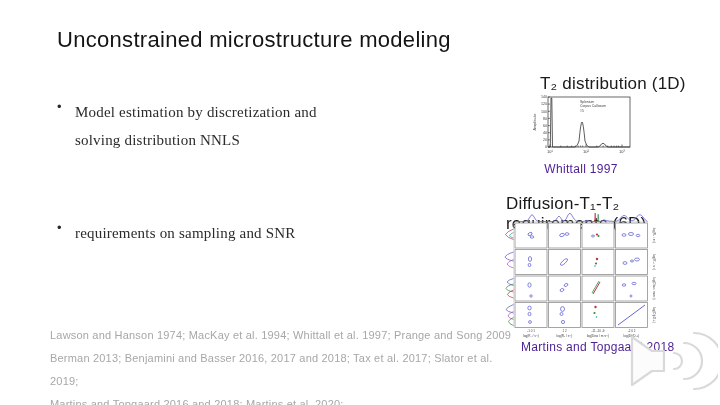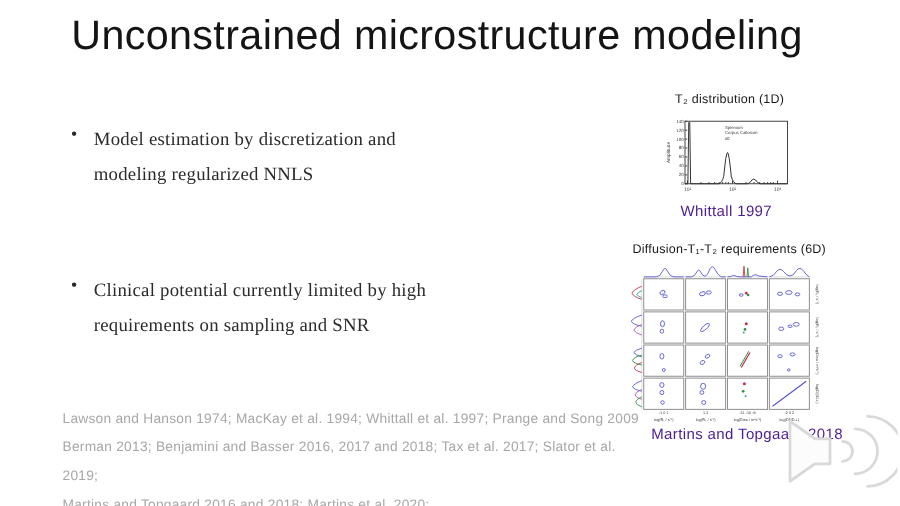--- a/index.html
+++ b/index.html
@@ -1,33 +1,33 @@
 <!DOCTYPE html>
 <html><head>
 <meta charset="utf-8">
 <style>
   html,body{margin:0;padding:0;background:#888;}
   .slide{
     position:relative;width:720px;height:405px;background:#ffffff;overflow:hidden;
     font-family:"Liberation Sans",sans-serif;margin:0 auto;
   }
   .title{
-    position:absolute;left:57px;top:9px;width:600px;
-    font-size:33px;letter-spacing:.3px;color:#141414;font-weight:400;
+    position:absolute;left:57px;top:27px;width:600px;
+    font-size:22px;letter-spacing:.3px;color:#141414;font-weight:400;
   }
   .bullet{position:absolute;left:57px;width:400px;color:#2b2b2b;font-size:15px;}
   .bullet .marker{position:absolute;left:0;top:1px;font-size:13px;color:#2b2b2b;}
   .bullet .lines{margin-left:18px;line-height:28px;letter-spacing:.2px;font-family:Liberation Serif, serif;}
   .bullet-1{top:98px;}
   .bullet-2{top:219px;}
   .citations{
     position:absolute;left:50px;top:324px;width:470px;
     color:#a7a7a7;font-size:11px;line-height:23px;letter-spacing:.2px;
   }
-  .fig-label{position:absolute;color:#1a1a1a;font-size:10px;letter-spacing:.2px;}
+  .fig-label{position:absolute;color:#1a1a1a;font-size:17px;letter-spacing:.2px;}
   .fig-label-t2{left:540px;top:74px;}
   .fig-label-6d{left:506px;top:194px;}
   .fig-caption{position:absolute;color:#4c1d95;font-size:12px;letter-spacing:.3px;}
   .caption-t2{left:528px;top:162px;width:106px;text-align:center;}
   .caption-6d{left:521px;top:340px;}
   .svg-t2{position:absolute;left:528px;top:93px;width:106px;height:70px;}
   .svg-6d{position:absolute;left:498px;top:208px;width:178px;height:132px;}
   .svg-speaker{position:absolute;left:630px;top:325px;width:88px;height:72px;}
   svg text{font-family:"Liberation Sans",sans-serif;}
   .tick{fill:#3c3c3c;}
@@ -50,28 +50,27 @@
 <body>
 
 <div class="slide">
 
   <div class="title">Unconstrained microstructure modeling</div>
 
   <div class="bullet bullet-1">
     <span class="marker">•</span>
     <div class="lines">
       <div>Model estimation by discretization and</div>
-      <div>modeling regularized NNLS</div>
+      <div>solving distribution NNLS</div>
     </div>
   </div>
 
   <div class="bullet bullet-2">
     <span class="marker">•</span>
     <div class="lines">
-      <div>Clinical potential currently limited by high</div>
       <div>requirements on sampling and SNR</div>
     </div>
   </div>
 
   <div class="citations">
     <div>Lawson and Hanson 1974; MacKay et al. 1994; Whittall et al. 1997; Prange and Song 2009</div>
     <div>Berman 2013; Benjamini and Basser 2016, 2017 and 2018; Tax et al. 2017; Slator et al. 2019;</div>
     <div>Martins and Topgaard 2016 and 2018; Martins et al. 2020;</div>
   </div>
 

